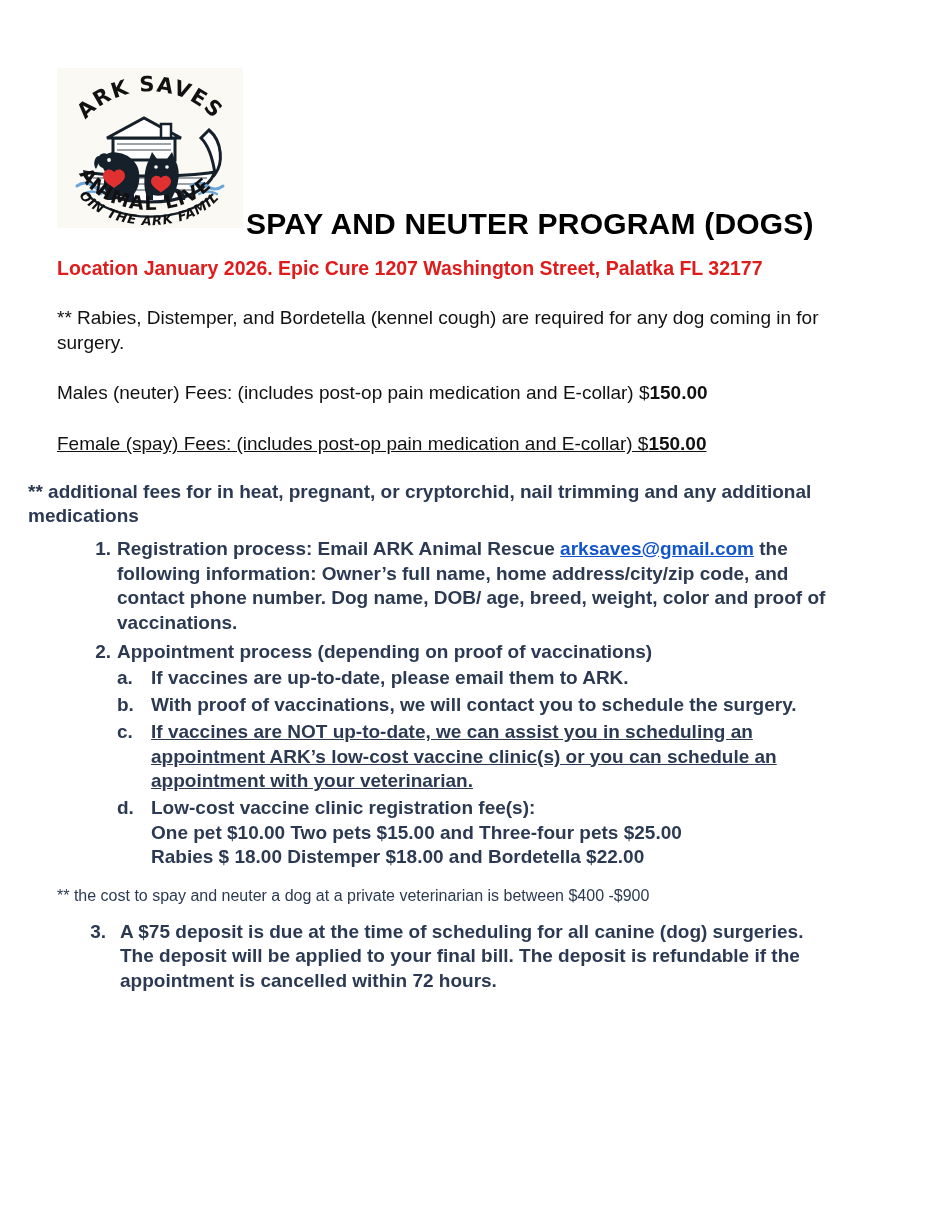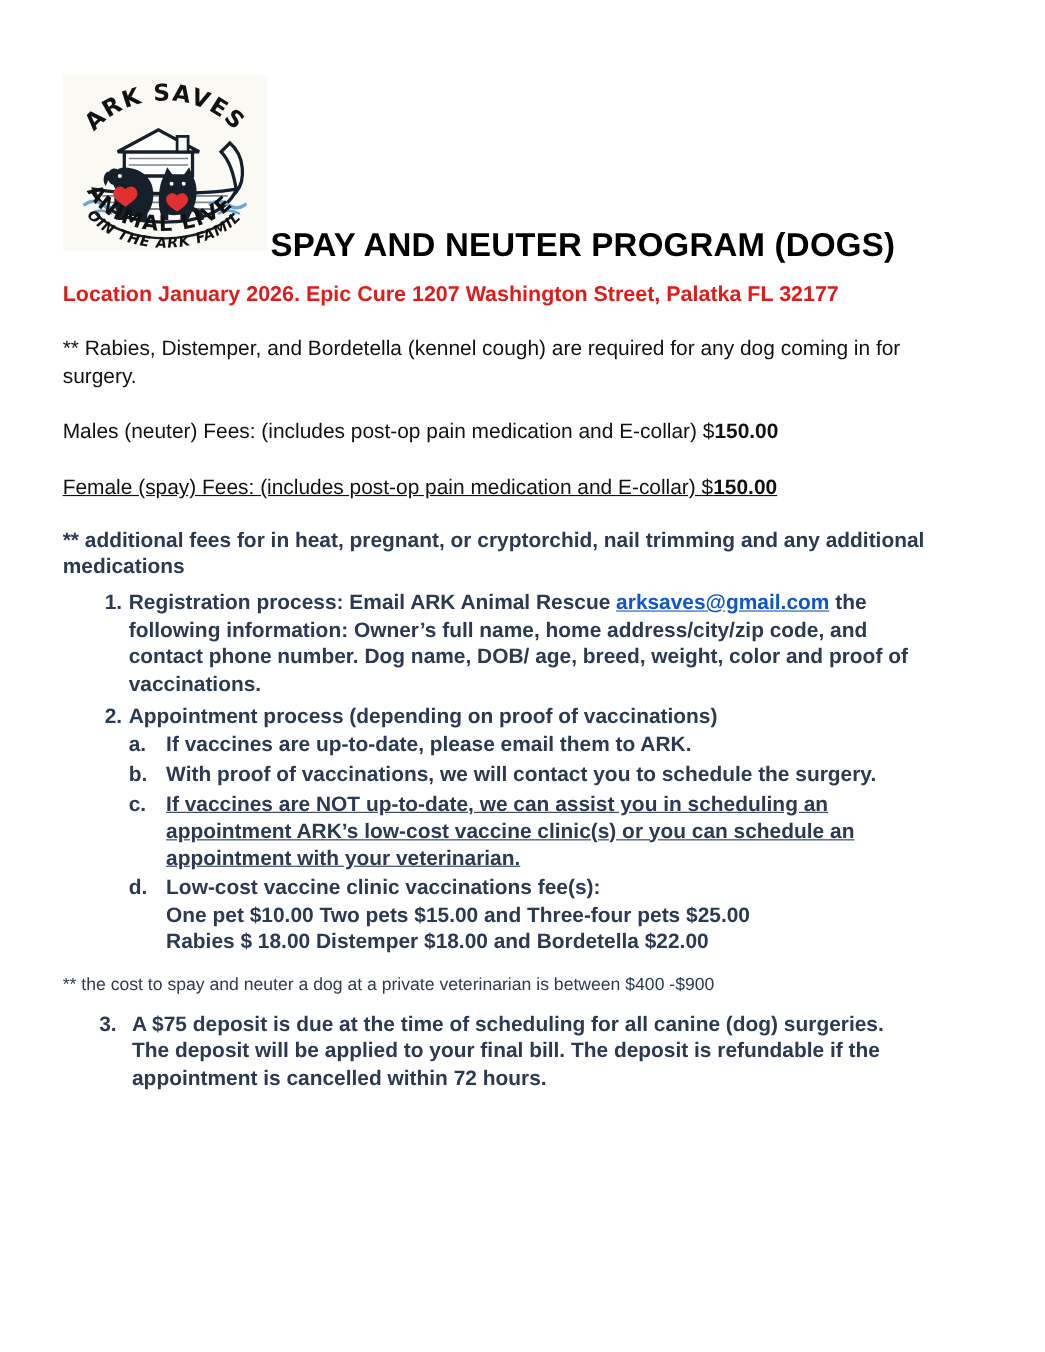--- a/index.html
+++ b/index.html
@@ -74,21 +74,21 @@
     width: 830px;
     font-size: 19px;
     color: #111111;
     line-height: 1.28;
   }
   .para-black.tight { margin-top: 27px; text-decoration: underline; }
 
   .bold { font-weight: bold; text-align: center; }
 
   .para-navy {
-    margin: 23px 0 0 57px;
+    margin: 23px 0 0 28px;
     width: 810px;
     font-size: 19px;
     font-weight: bold;
     color: #2b3a52;
     line-height: 1.3;
   }
 
   .note-small {
     margin: 16px 0 0 57px;
     width: 840px;
@@ -241,21 +241,21 @@
           <li class="sub-item">
             <span class="marker">a.</span><span>If vaccines are up-to-date, please email them to ARK.</span>
           </li>
           <li class="sub-item">
             <span class="marker">b.</span><span>With proof of vaccinations, we will contact you to schedule the surgery.</span>
           </li>
           <li class="sub-item">
             <span class="marker">c.</span><span class="underlined">If vaccines are NOT up-to-date, we can assist you in scheduling an appointment ARK’s low-cost vaccine clinic(s) or you can schedule an appointment with your veterinarian.</span>
           </li>
           <li class="sub-item">
-            <span class="marker">d.</span><span>Low-cost vaccine clinic vaccinations fee(s):</span>
+            <span class="marker">d.</span><span>Low-cost vaccine clinic registration fee(s):</span>
             <span class="feeline">One pet $10.00 Two pets $15.00 and Three-four pets $25.00</span>
             <span class="feeline">Rabies $ 18.00 Distemper $18.00 and Bordetella $22.00</span>
           </li>
         </ol>
       </li>
     </ol>
 
     <p class="note-small">** the cost to spay and neuter a dog at a private veterinarian is between $400 -$900</p>
 
     <ol class="main-list">

